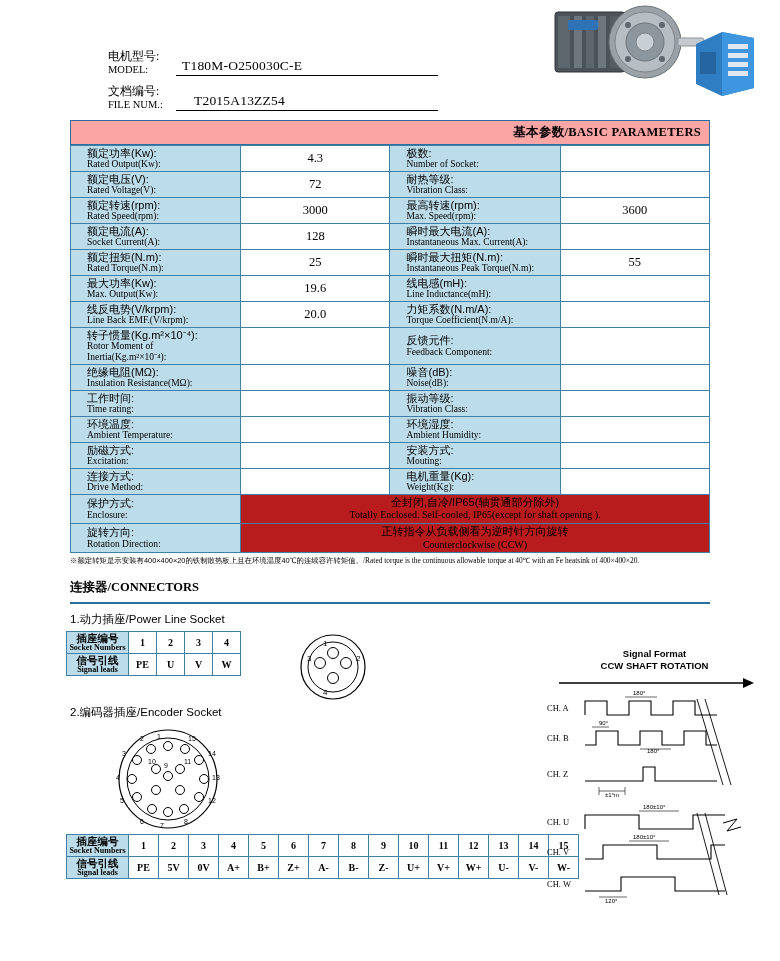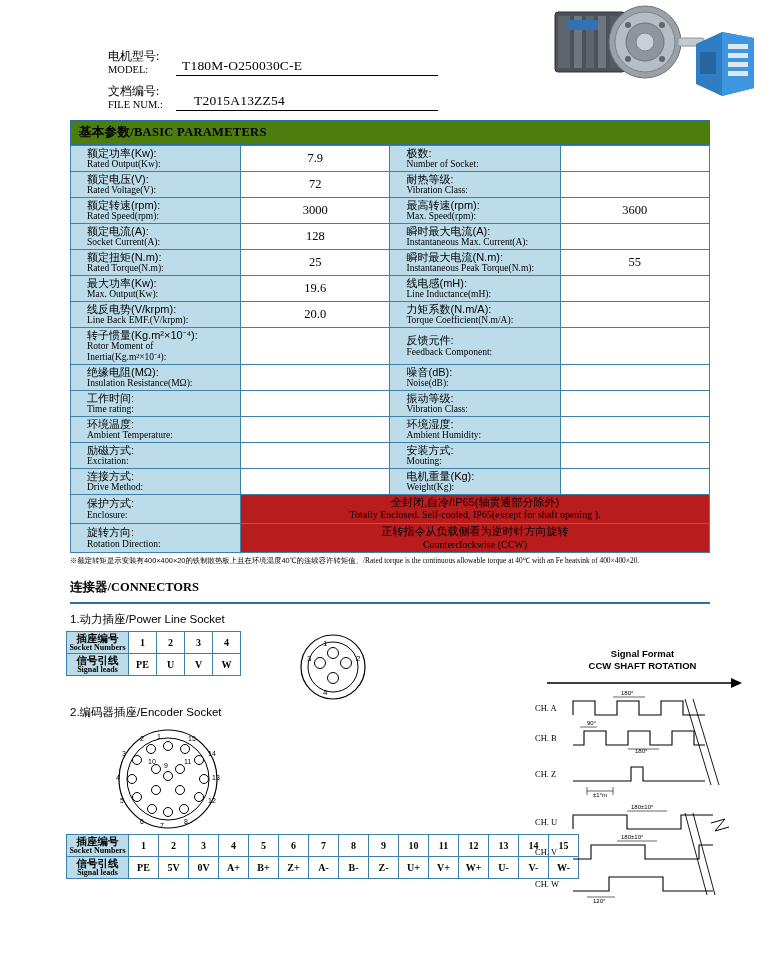--- a/index.html
+++ b/index.html
@@ -24,23 +24,24 @@
   .fld .val {
     flex:1; border-bottom:1px solid #000; font-size:13.5px;
     padding:0 0 1px 6px; min-height:17px; letter-spacing:.2px;
   }
   .fld .val.indent { padding-left:18px; }
 
   .photos { position:absolute; right:20px; top:4px; width:260px; height:115px; }
 
   
   .sect-bar {
-    background:#4d7c0f; border:1px solid #2a6f9e;
+    background:#fca5a5; border:1px solid #2a6f9e;
     font-weight:bold; font-size:12.5px; padding:3px 8px;
     letter-spacing:.3px;
+    text-align:right;
   }
   .sect-bar .cn { font-family:"Liberation Sans", sans-serif; }
 
   
   table.params { width:calc(100% - 140px); border-collapse:collapse; margin:0 70px; table-layout:fixed; }
   .wrap-table { margin:0 70px; }
   table.params td {
     border:1px solid #3f7fa8;
     font-size:10.5px;
     padding:1px 16px;
@@ -78,21 +79,21 @@
   }
   table.pins td.hdr { background:#bcdcea; width:62px; text-align:center; line-height:1.1; }
   table.pins td.hdr .cn { display:block; font-size:10.5px; font-family:"Liberation Sans", sans-serif;}
   table.pins td.hdr .en { display:block; font-size:8px; }
   table.pins td.c { background:#fff; width:28px; }
   table.pins.wide td.c { width:30px; }
 
   .conn-row { position:relative; }
   .socket-svg { position:absolute; }
 
-  .signal-box { position:absolute; right:30px; top:648px; width:215px; }
+  .signal-box { position:absolute; right:18px; top:648px; width:215px; }
   .sig-title { text-align:center; font-size:9.5px; font-weight:bold; font-family:"Liberation Sans", sans-serif; line-height:1.3;}
 </style>
 </head>
 <body>
 
 <div class="page">
 
   <div class="header">
     <div class="model-block">
       <div class="fld">
@@ -152,21 +153,21 @@
     </div>
   </div>
 
   <table class="params">
     <tbody>
         <tr>
       <td class="lab">
         <span class="cn">额定功率(Kw):</span>
         <span class="en">Rated Output(Kw):</span>
       </td>
-      <td class="val big">7.9</td>
+      <td class="val big">4.3</td>
       <td class="lab">
         <span class="cn">极数:</span>
         <span class="en">Number of Socket:</span>
       </td>
       <td class="val"></td>
     </tr>
     <tr>
       <td class="lab">
         <span class="cn">额定电压(V):</span>
         <span class="en">Rated Voltage(V):</span>
@@ -202,21 +203,21 @@
       </td>
       <td class="val"></td>
     </tr>
     <tr>
       <td class="lab">
         <span class="cn">额定扭矩(N.m):</span>
         <span class="en">Rated Torque(N.m):</span>
       </td>
       <td class="val big">25</td>
       <td class="lab">
-        <span class="cn">瞬时最大电流(N.m):</span>
+        <span class="cn">瞬时最大扭矩(N.m):</span>
         <span class="en">Instantaneous Peak Torque(N.m):</span>
       </td>
       <td class="val big">55</td>
     </tr>
     <tr>
       <td class="lab">
         <span class="cn">最大功率(Kw):</span>
         <span class="en">Max. Output(Kw):</span>
       </td>
       <td class="val big">19.6</td>

